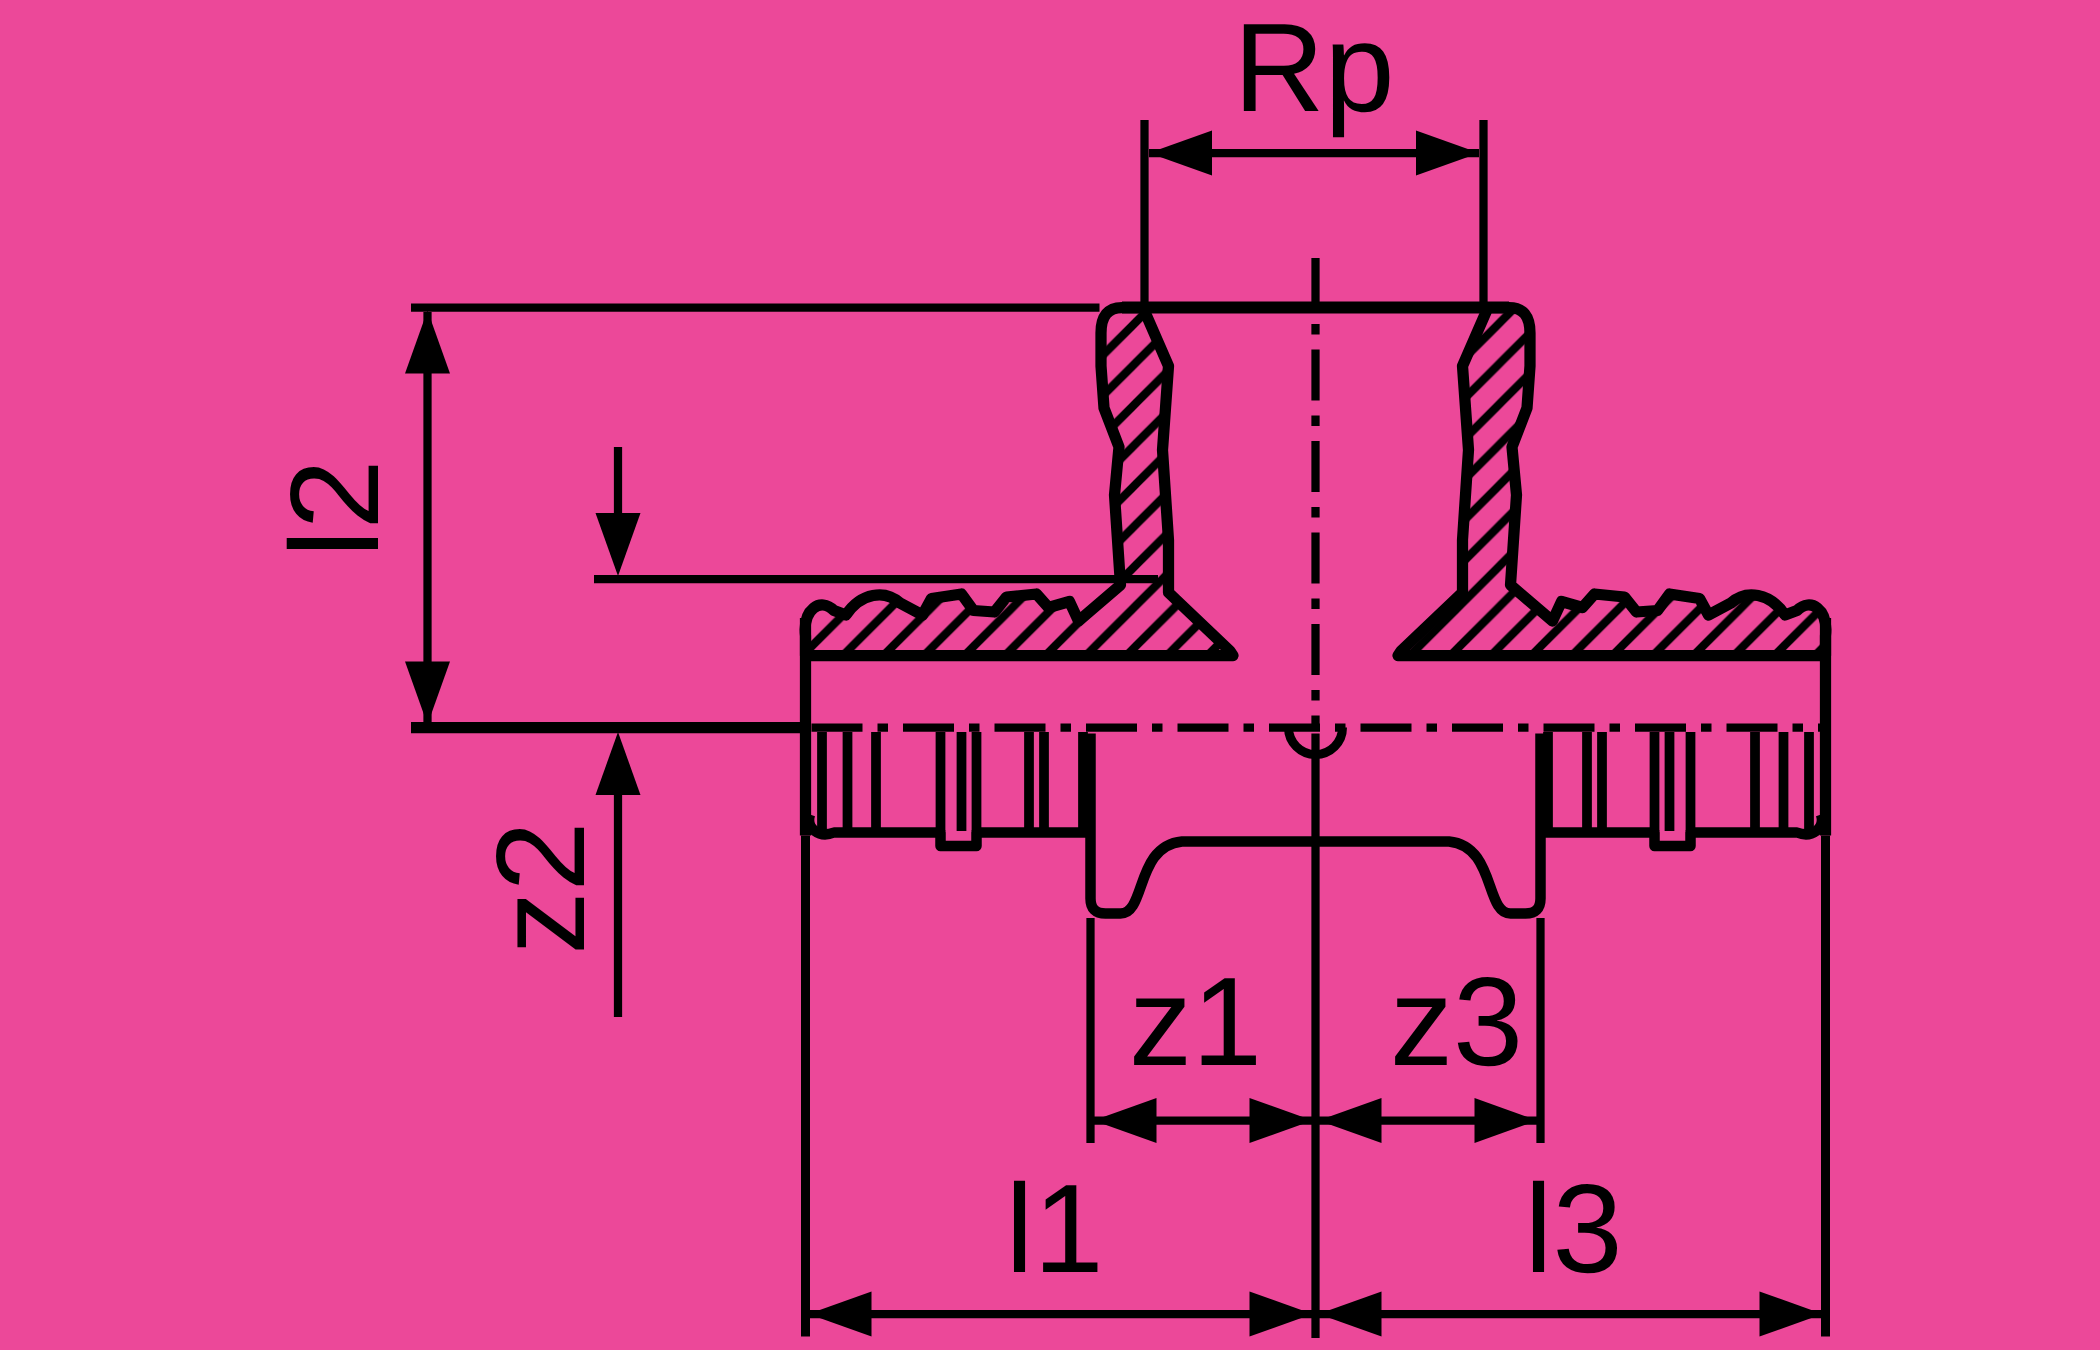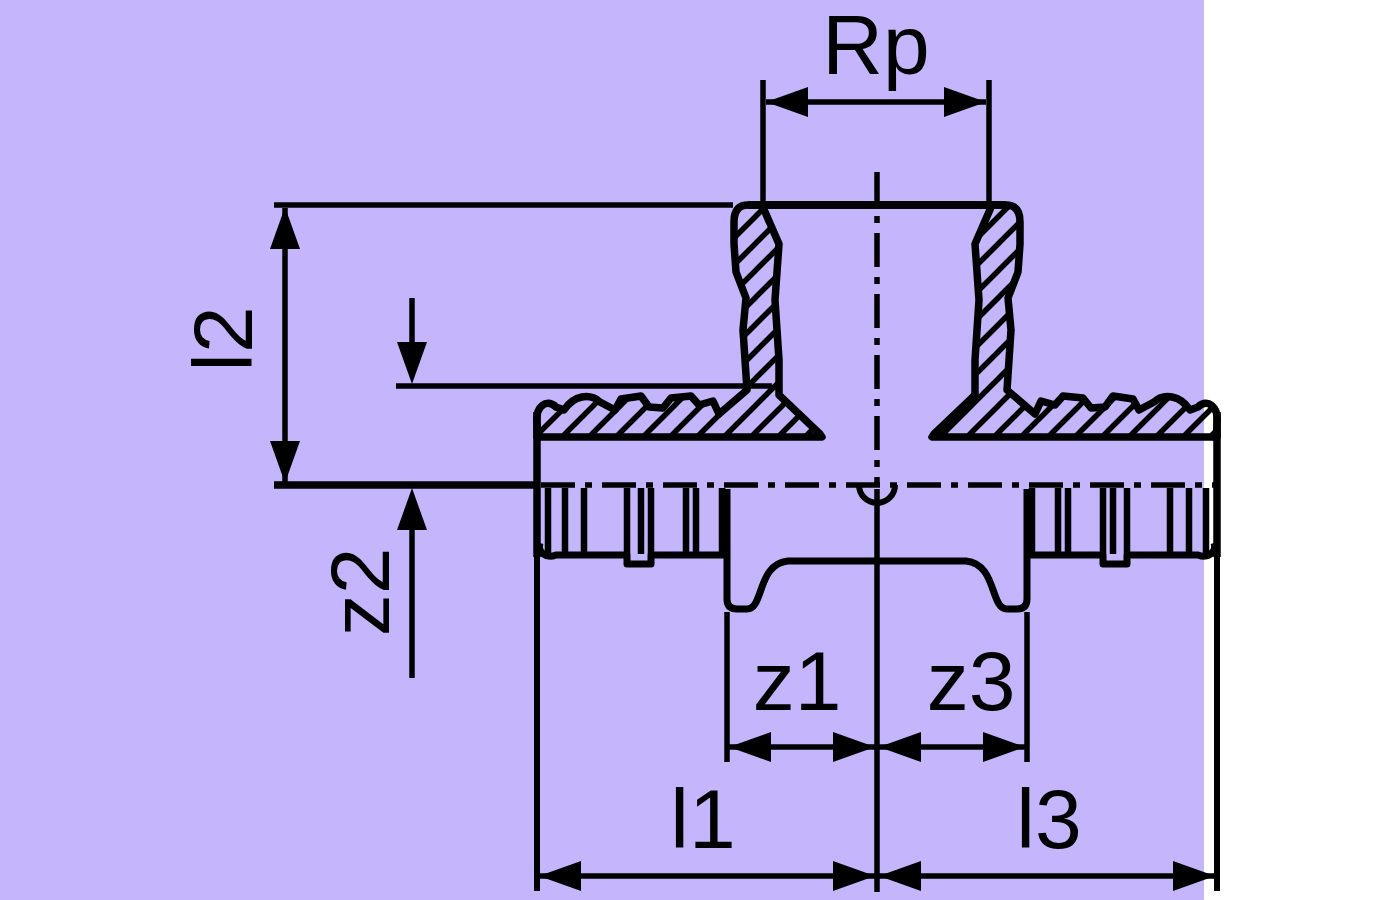--- a/index.html
+++ b/index.html
@@ -4,22 +4,22 @@
 <style>
   html, body { margin: 0; padding: 0; }
   body {
     width: 1400px; height: 900px;
     background: #ffffff;
     font-family: "Liberation Sans", sans-serif;
     overflow: hidden;
   }
   .canvas {
     position: relative;
-    width: 1204px; height: 900px;
-    background: #c4b5fd;
+    width: 1400px; height: 900px;
+    background: #ec4899;
     text-decoration: underline;
   }
   svg { display: block; }
   .dim-label {
     font-family: "Liberation Sans", sans-serif;
     font-size: 84px;
     fill: #000000;
   }
 </style>
 </head>

